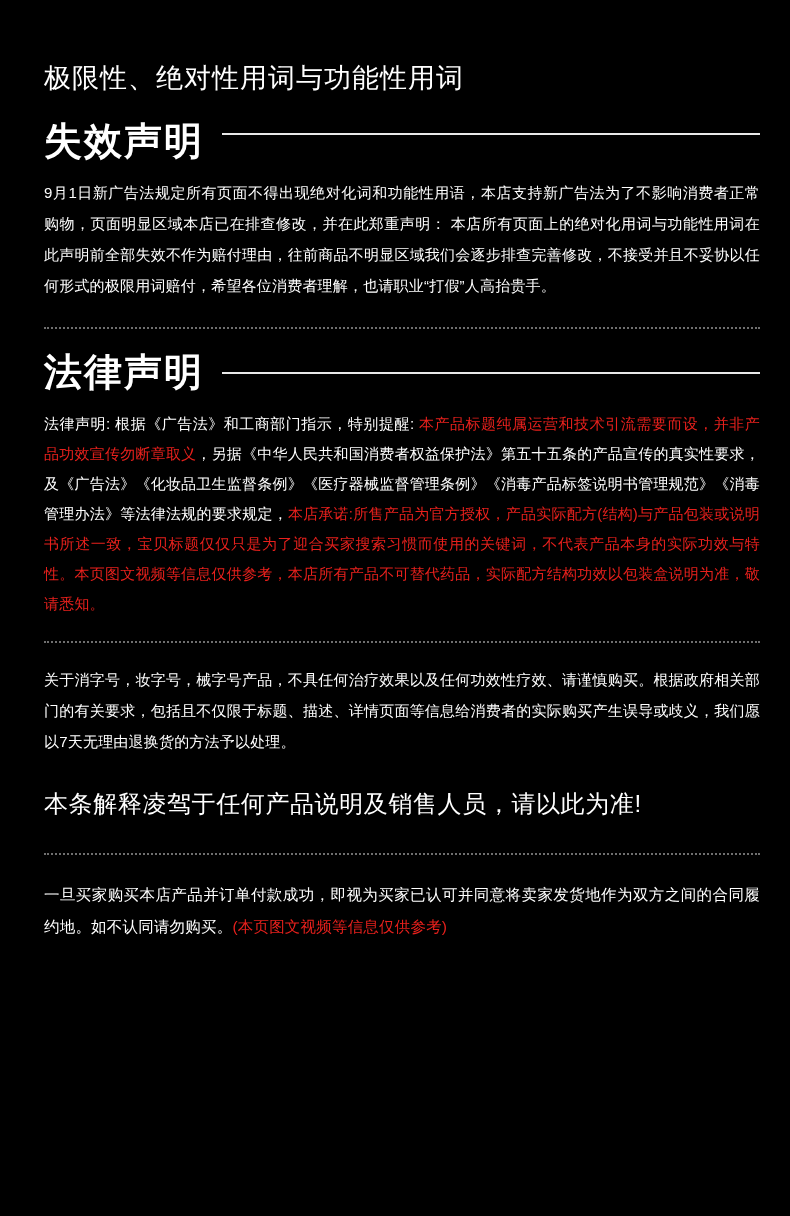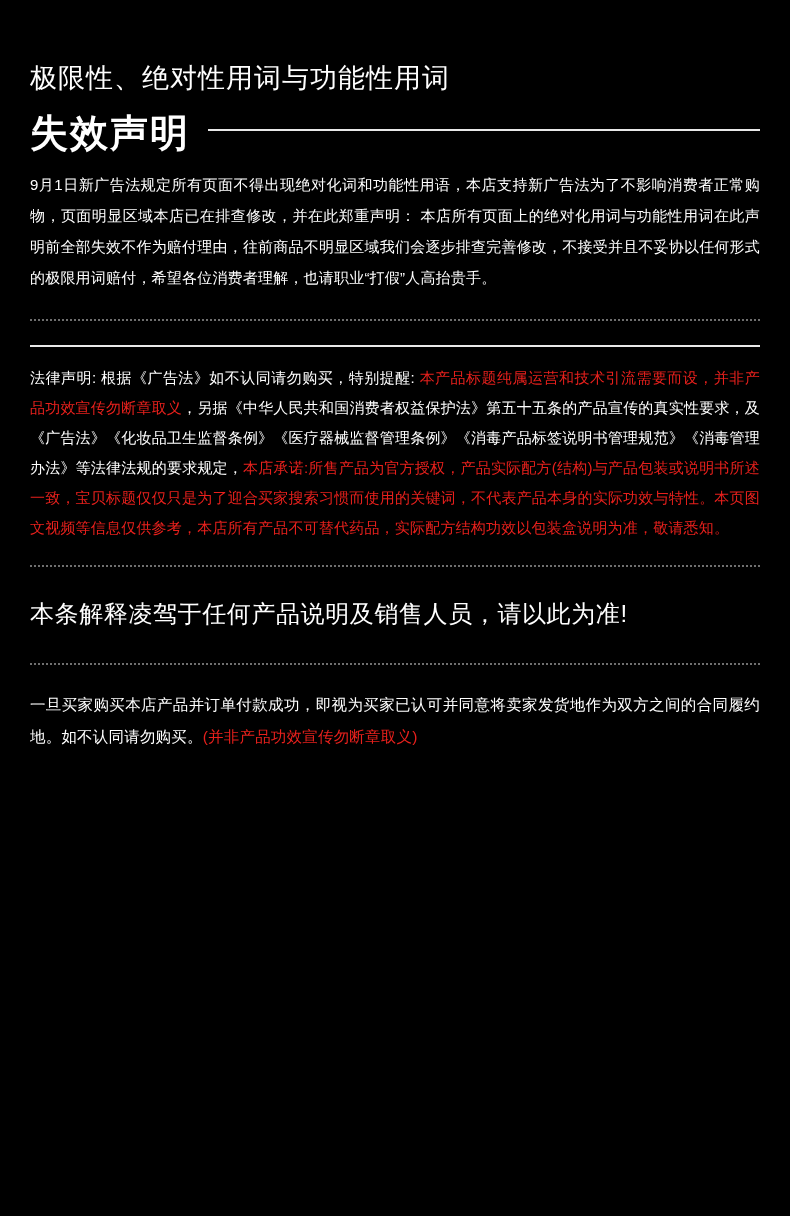--- a/index.html
+++ b/index.html
@@ -13,21 +13,21 @@
     font-family: "Liberation Sans", sans-serif;
     color: #ffffff;
     overflow: hidden;
   }
   .page {
     position: relative;
     width: 790px;
     height: 1216px;
     background: #000000;
     box-sizing: border-box;
-    padding: 62px 30px 0 30px;
+    padding: 62px 30px 0 44px;
   }
   .subheading {
     font-size: 27px;
     font-weight: 400;
     letter-spacing: 1px;
     line-height: 1.2;
     color: #ffffff;
     margin: 0 0 12px 0;
     white-space: nowrap;
   }
@@ -68,21 +68,21 @@
     border: 0;
     border-top: 2px dotted #6f6f6f;
   }
   .dotted-sep.tight {
     margin: 22px 0 22px 0;
   }
   .block {
     margin: 0;
   }
   .s1-title {
-    margin-top: 8px;
+    margin-top: 16px;
   }
   .emph-line {
     font-size: 24px;
     line-height: 1.9;
     color: #ffffff;
     letter-spacing: 0.6px;
     margin: 24px 0 0 0;
   }
   .footer-text {
     font-size: 15.5px;
@@ -105,30 +105,32 @@
       <div class="section-title s1-title">失效声明</div>
       <div class="title-rule"></div>
     </div>
     <p class="body-text">9月1日新广告法规定所有页面不得出现绝对化词和功能性用语，本店支持新广告法为了不影响消费者正常购物，页面明显区域本店已在排查修改，并在此郑重声明：  本店所有页面上的绝对化用词与功能性用词在此声明前全部失效不作为赔付理由，往前商品不明显区域我们会逐步排查完善修改，不接受并且不妥协以任何形式的极限用词赔付，希望各位消费者理解，也请职业“打假”人高抬贵手。</p>
   </div>
 
   <hr class="dotted-sep">
 
   <div class="block sec2">
     <div class="section-title-row">
+      <div class="section-title">法律声明</div>
       <div class="title-rule"></div>
     </div>
-    <p class="body-text"><span>法律声明: 根据《广告法》如不认同请勿购买，特别提醒: </span><span class="red">本产品标题纯属运营和技术引流需要而设，并非产品功效宣传勿断章取义</span><span>，另据《中华人民共和国消费者权益保护法》第五十五条的产品宣传的真实性要求，及《广告法》《化妆品卫生监督条例》《医疗器械监督管理条例》《消毒产品标签说明书管理规范》《消毒管理办法》等法律法规的要求规定，</span><span class="red">本店承诺:所售产品为官方授权，产品实际配方(结构)与产品包装或说明书所述一致，宝贝标题仅仅只是为了迎合买家搜索习惯而使用的关键词，不代表产品本身的实际功效与特性。本页图文视频等信息仅供参考，本店所有产品不可替代药品，实际配方结构功效以包装盒说明为准，敬请悉知。</span></p>
+    <p class="body-text"><span>法律声明: 根据《广告法》和工商部门指示，特别提醒: </span><span class="red">本产品标题纯属运营和技术引流需要而设，并非产品功效宣传勿断章取义</span><span>，另据《中华人民共和国消费者权益保护法》第五十五条的产品宣传的真实性要求，及《广告法》《化妆品卫生监督条例》《医疗器械监督管理条例》《消毒产品标签说明书管理规范》《消毒管理办法》等法律法规的要求规定，</span><span class="red">本店承诺:所售产品为官方授权，产品实际配方(结构)与产品包装或说明书所述一致，宝贝标题仅仅只是为了迎合买家搜索习惯而使用的关键词，不代表产品本身的实际功效与特性。本页图文视频等信息仅供参考，本店所有产品不可替代药品，实际配方结构功效以包装盒说明为准，敬请悉知。</span></p>
   </div>
 
   <hr class="dotted-sep tight">
 
   <div class="block">
+    <p class="body-text">关于消字号，妆字号，械字号产品，不具任何治疗效果以及任何功效性疗效、请谨慎购买。根据政府相关部门的有关要求，包括且不仅限于标题、描述、详情页面等信息给消费者的实际购买产生误导或歧义，我们愿以7天无理由退换货的方法予以处理。</p>
     <p class="emph-line">本条解释凌驾于任何产品说明及销售人员，请以此为准!</p>
   </div>
 
   <hr class="dotted-sep">
 
   <div class="block">
-    <p class="footer-text"><span>一旦买家购买本店产品并订单付款成功，即视为买家已认可并同意将卖家发货地作为双方之间的合同履约地。如不认同请勿购买。</span><span class="red">(并非产品功效宣传勿断章取义)</span></p>
+    <p class="footer-text"><span>一旦买家购买本店产品并订单付款成功，即视为买家已认可并同意将卖家发货地作为双方之间的合同履约地。如不认同请勿购买。</span><span class="red">(本页图文视频等信息仅供参考)</span></p>
   </div>
 
 </div>
 
 </body></html>

